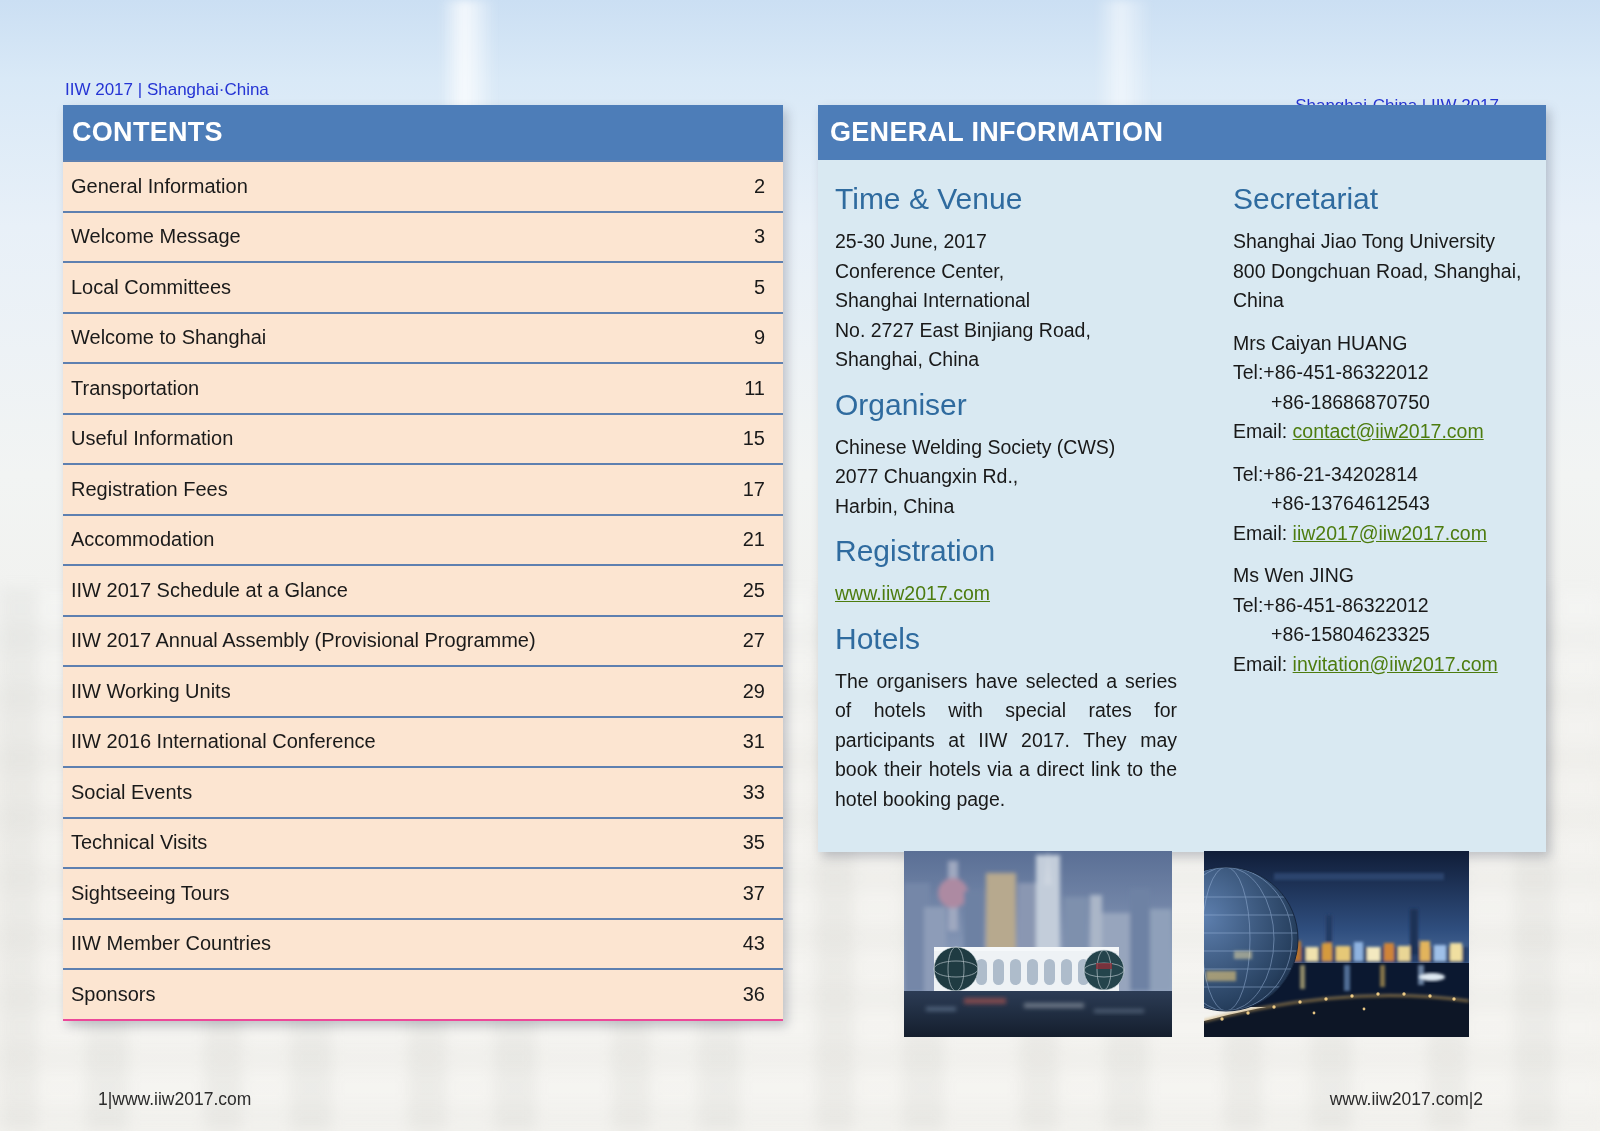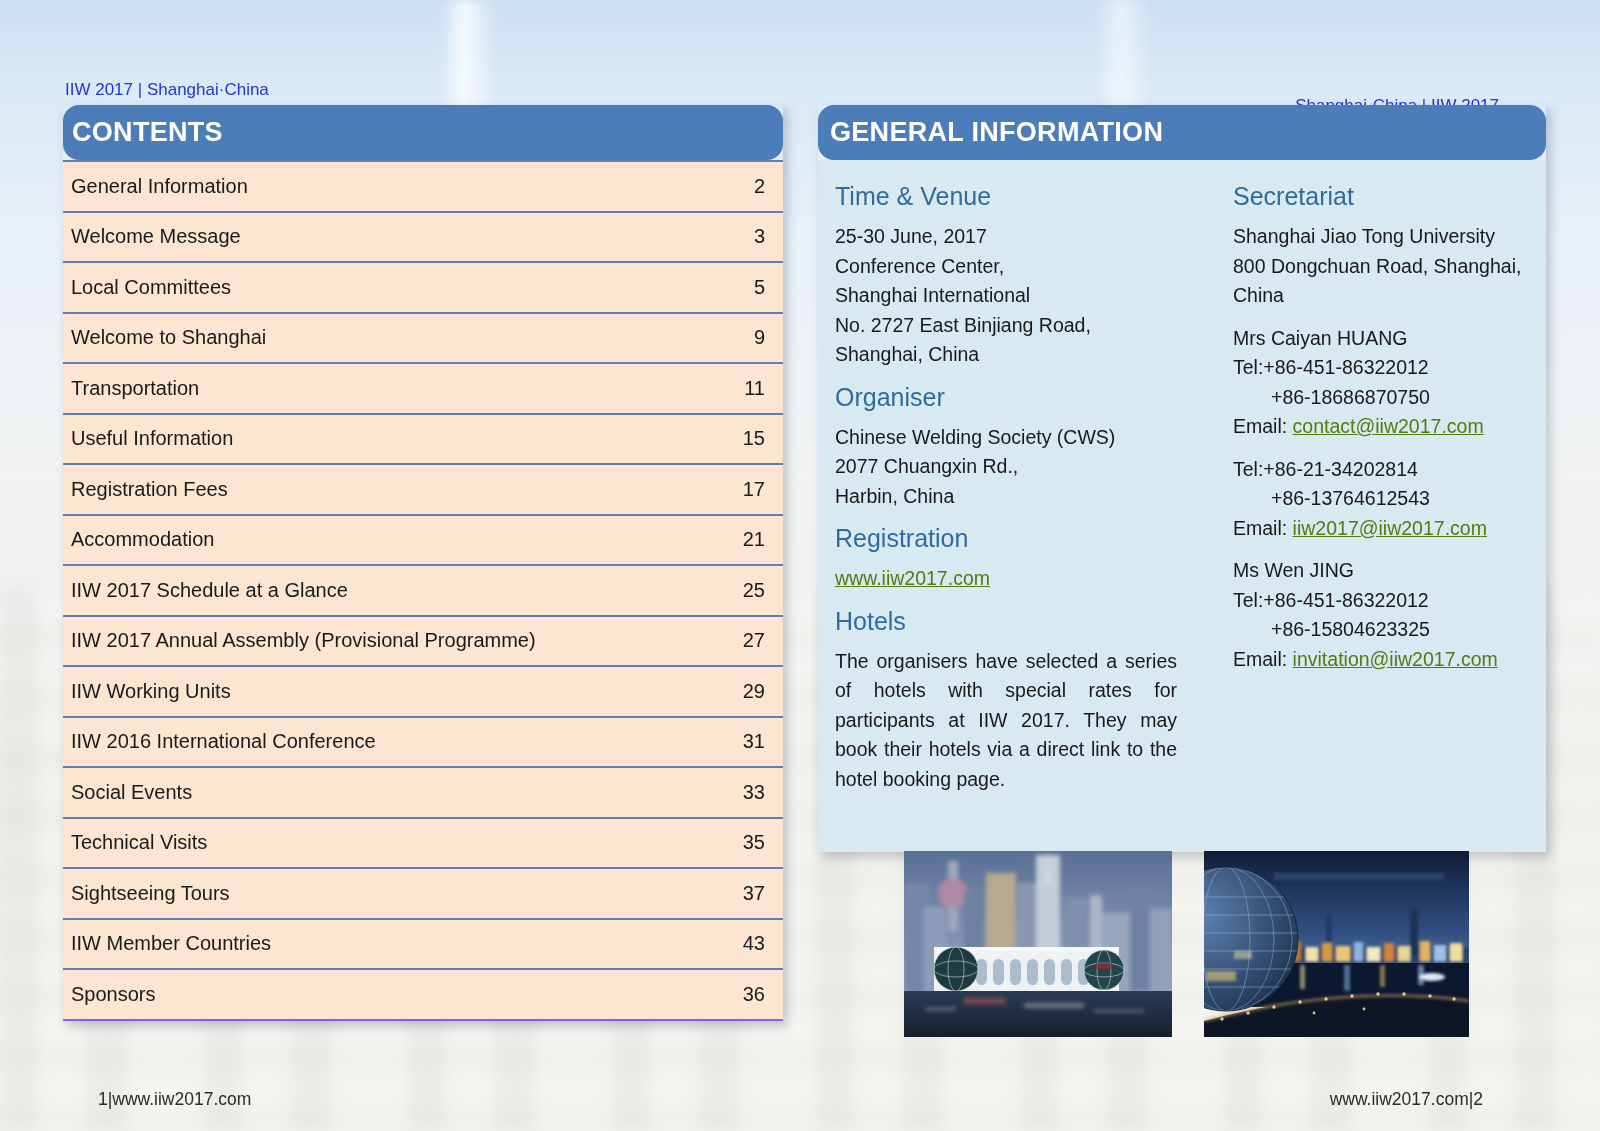--- a/index.html
+++ b/index.html
@@ -24,35 +24,35 @@
 
   .running-header{position:absolute;top:79px;font-size:17px;line-height:22px;color:#2534d4;}
   #hdr-left{left:65px;}
   #hdr-right{right:101px;margin-top:16px;}
 
   .card{position:absolute;box-shadow:4px 5px 10px rgba(60,70,90,.28);}
 
   
   #left-card{left:63px;top:105px;width:720px;}
   .title-bar{height:55px;background:#4d7db8;color:#ffffff;font-weight:bold;
-    font-size:27px;line-height:55px;padding-left:9px;letter-spacing:.3px;border-radius:16px;}
+    font-size:27px;line-height:55px;padding-left:9px;letter-spacing:.3px;}
   .toc-row{display:flex;align-items:center;height:48.5px;background:#fce5d1;
     border-top:2px solid #5e80b0;}
-  .toc-row:last-child{border-bottom:2px solid #8b5cf6;}
+  .toc-row:last-child{border-bottom:2px solid #ec4899;}
   .toc-label{flex:1;padding-left:8px;font-size:20px;color:#1a1a1a;}
   .toc-page{padding-right:18px;font-size:20px;color:#1a1a1a;}
 
   
   #right-card{left:818px;top:105px;width:728px;}
   #right-card .title-bar{padding-left:12px;}
   .panel{height:692px;background:#d9e9f2;box-sizing:border-box;
     padding:22px 14px 0 17px;display:flex;gap:28px;}
   .col1{width:342px;}
   .col2{flex:1;margin-left:28px;}
-  h3{font-size:25px;font-weight:normal;color:#2f6b9f;margin:0 0 11px 0;}
+  h3{font-size:30px;font-weight:normal;color:#2f6b9f;margin:0 0 11px 0;}
   .section + .section{margin-top:13px;}
   .line{font-size:19.5px;line-height:29.5px;color:#191919;}
   .tel2{padding-left:38px;}
   .para{font-size:19.5px;line-height:29.5px;color:#191919;text-align:justify;}
   a.link{color:#4d7c0f;text-decoration:underline;font-size:19.5px;line-height:29.5px;}
   .contact{margin-top:13px;}
 
   
   .photo{position:absolute;top:851px;height:186px;}
   #photo1{left:904px;width:268px;}

